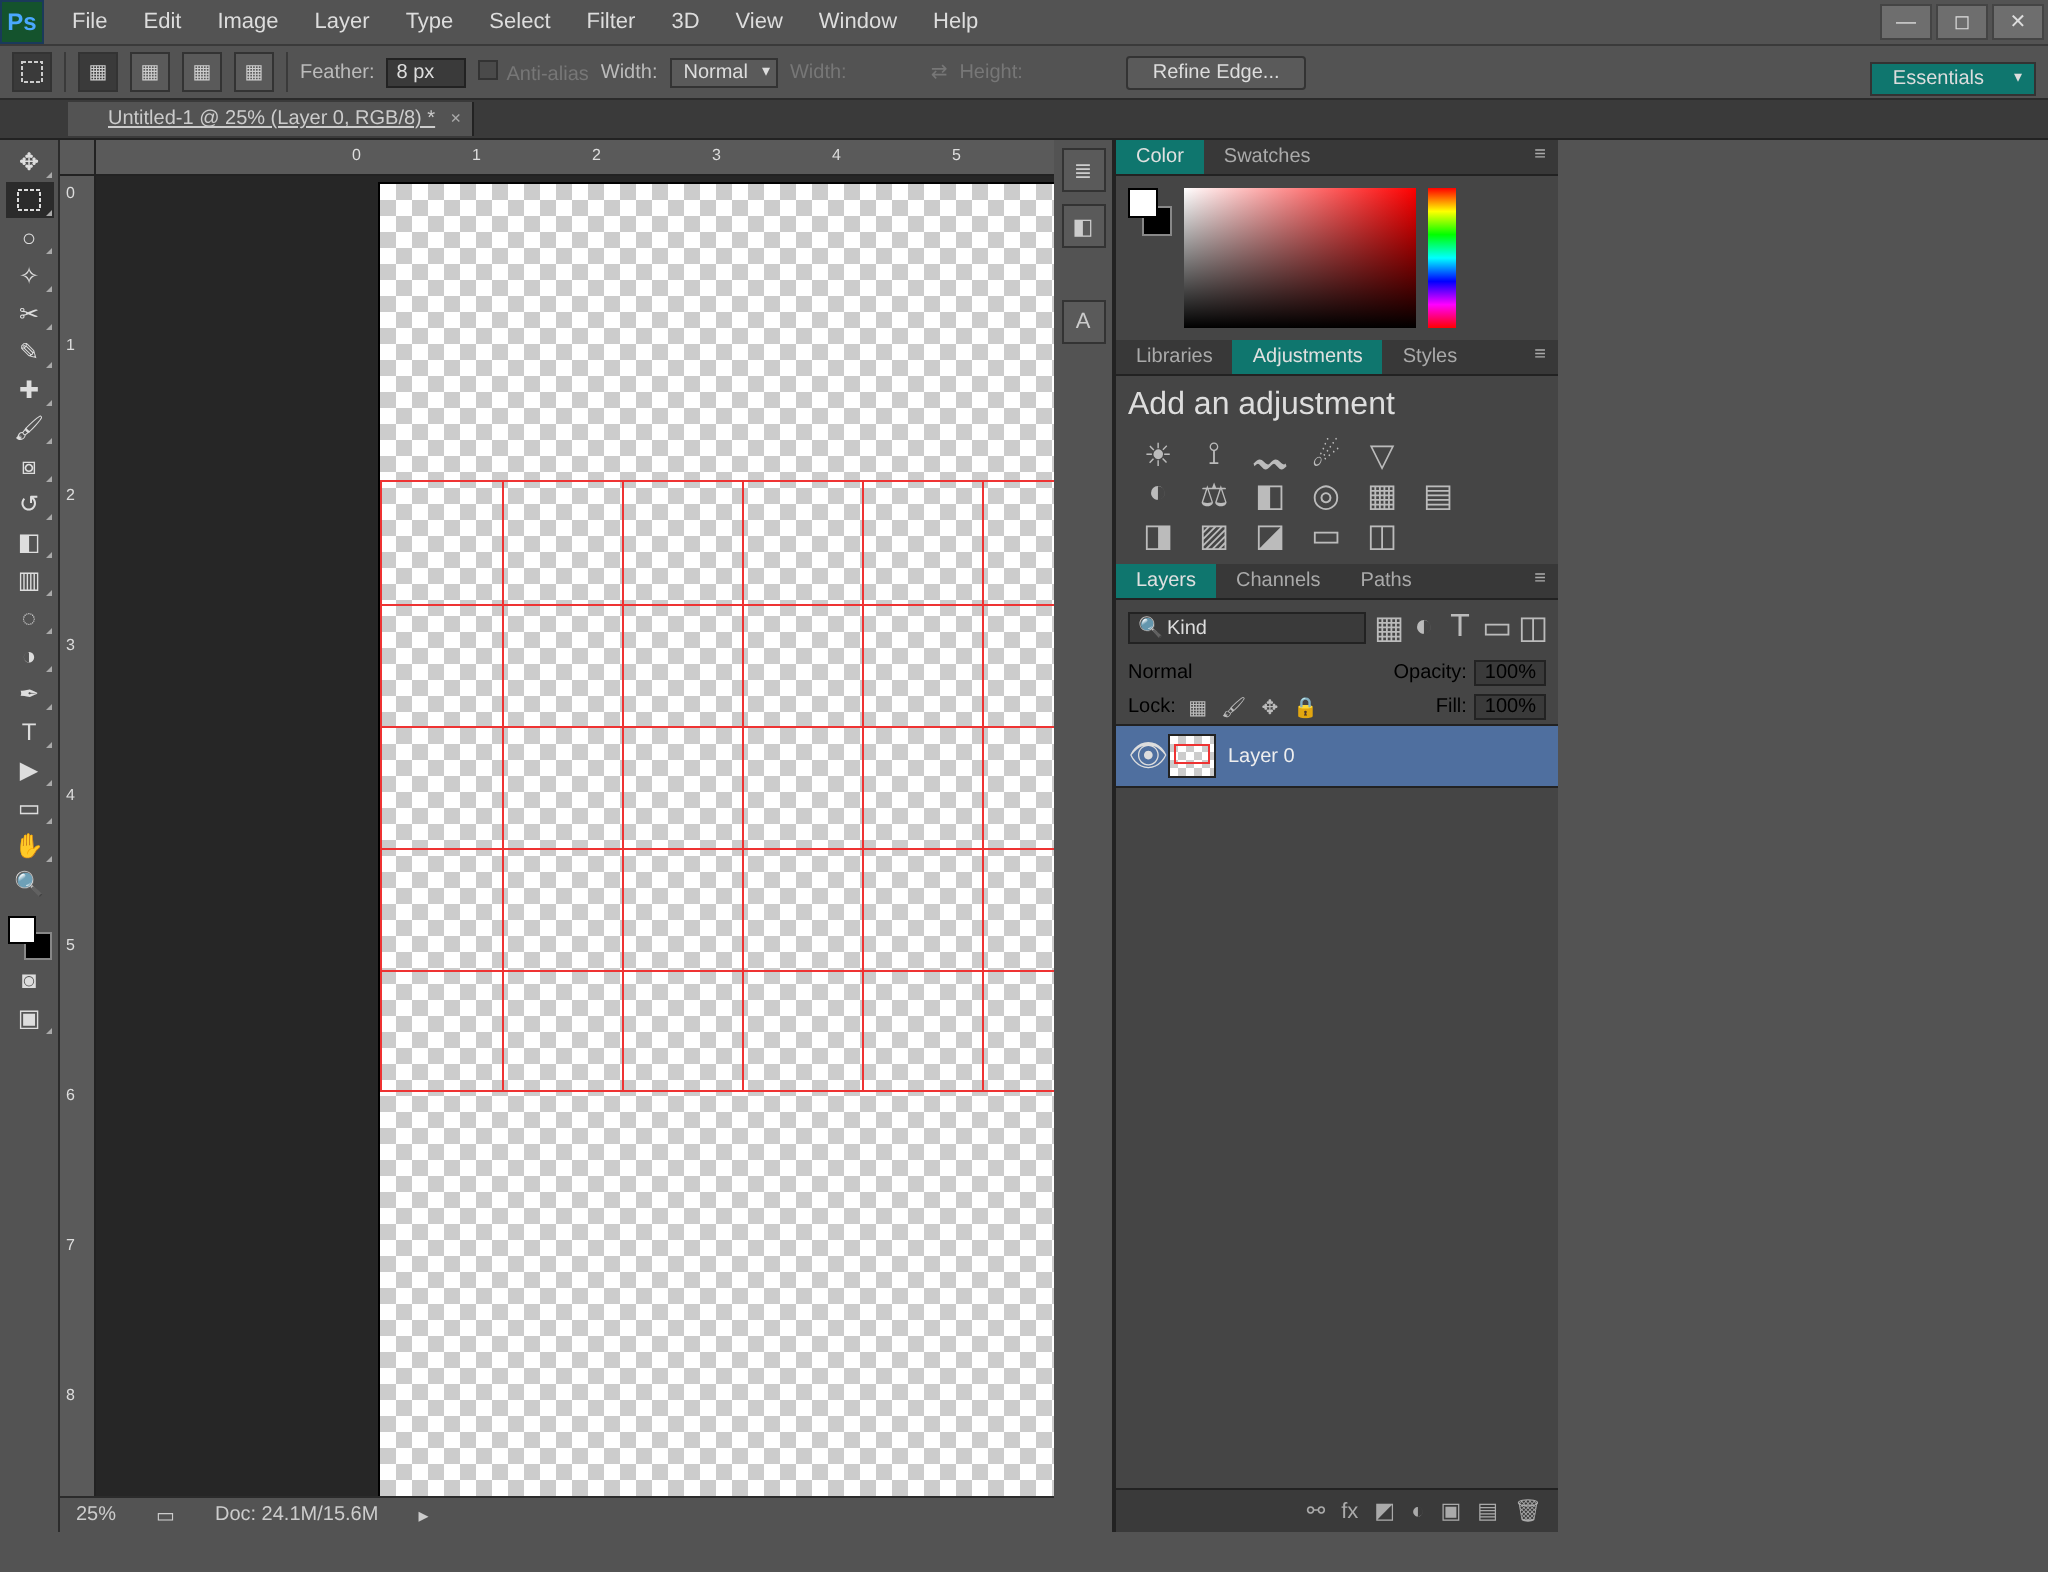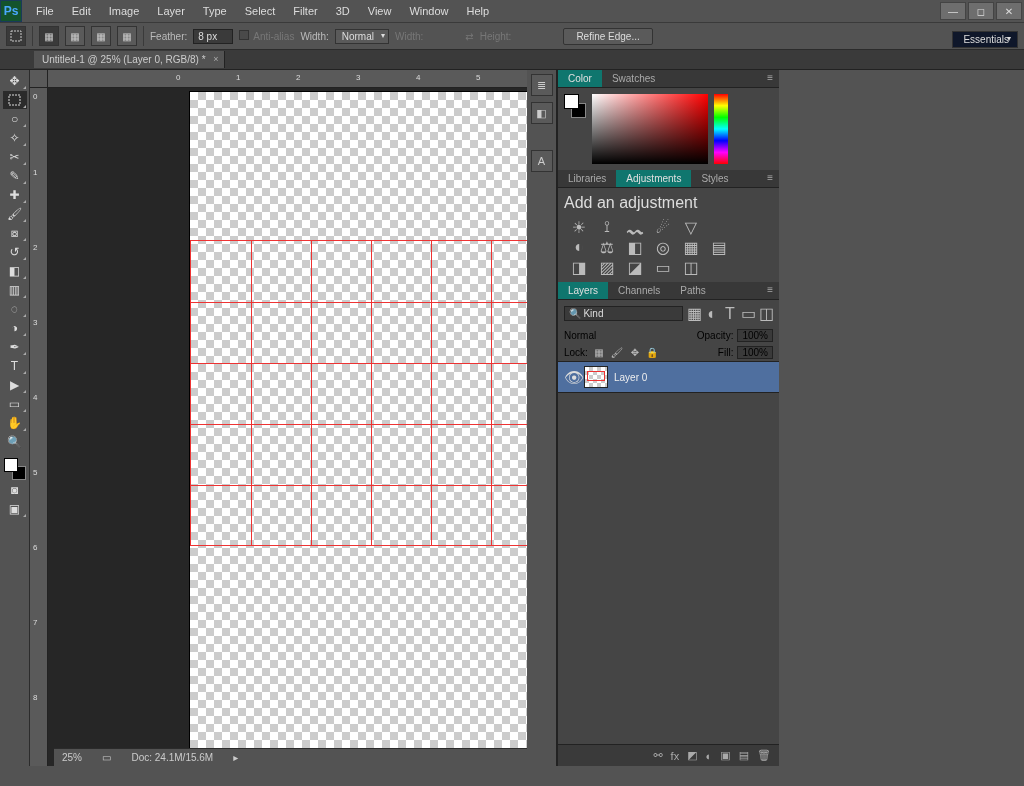--- a/index.html
+++ b/index.html
@@ -21,21 +21,21 @@
 .opt-label { color: #bbb; }
 .opt-input { background: #3a3a3a; border: 1px solid #222; color: #ddd; font-size: 10px; padding: 1px 4px; width: 40px; }
 .opt-drop { background: #5a5a5a; border: 1px solid #333; color: #ddd; font-size: 10px; padding: 1px 14px 1px 6px; position: relative; }
 .opt-drop::after { content: "▾"; position: absolute; right: 3px; top: 1px; font-size: 8px; }
 .opt-check { width: 10px; height: 10px; border: 1px solid #333; background: #4a4a4a; display: inline-block; margin-right: 4px; }
 .opt-btn { background: #5a5a5a; border: 1px solid #333; padding: 2px 12px; color: #ddd; font-size: 10px; border-radius: 2px; }
 .disabled { color: #777 !important; }
 
 
 .doc-tabs { height: 20px; background: #3a3a3a; border-bottom: 1px solid #222; display: flex; align-items: center; padding-left: 34px; }
-.doc-tab { background: #535353; color: #ccc; font-size: 10px; padding: 3px 18px 3px 8px; position: relative; border-right: 1px solid #222; }
+.doc-tab { background: #535353; color: #ccc; font-size: 10px; padding: 3px 18px 3px 20px; position: relative; border-right: 1px solid #222; text-decoration: underline; }
 .doc-tab .close-x { position: absolute; right: 5px; top: 3px; font-size: 9px; color: #aaa; }
 
 
 .main-row { display: flex; height: calc(100% - 70px - 20px); }
 
 
 .toolbox { width: 30px; background: #535353; border-right: 1px solid #2b2b2b; display: flex; flex-direction: column; align-items: center; padding-top: 2px; gap: 1px; }
 .tool { width: 24px; height: 18px; display: flex; align-items: center; justify-content: center; color: #ddd; font-size: 12px; cursor: default; position: relative; }
 .tool.sel { background: #2b2b2b; }
 .tool .corner { position: absolute; right: 1px; bottom: 1px; width: 0; height: 0; border-left: 3px solid transparent; border-bottom: 3px solid #aaa; }
@@ -61,21 +61,21 @@
   background-position: 0 0, 8px 8px;
   box-shadow: 0 0 0 1px #000;
 }
 
 .red-grid { position: absolute; border: 1px solid #e33; }
 .red-grid .h, .red-grid .v { position: absolute; background: #e33; }
 .red-grid .h { left: 0; right: 0; height: 1px; }
 .red-grid .v { top: 0; bottom: 0; width: 1px; }
 
 
-.statusbar { position: absolute; left: 0; right: 0; bottom: 0; height: 18px; background: #535353; border-top: 1px solid #2b2b2b; display: flex; align-items: center; color: #ccc; font-size: 10px; padding: 0 8px; gap: 20px; margin-left: 24px; }
+.statusbar { position: absolute; left: 0; right: 0; bottom: 0; height: 18px; background: #535353; border-top: 1px solid #2b2b2b; display: flex; align-items: center; color: #ccc; font-size: 10px; padding: 0 8px; gap: 20px; }
 
 
 .right-col { width: 222px; background: #454545; border-left: 1px solid #222; display: flex; flex-direction: column; }
 .dock-strip { width: 30px; background: #535353; border-right: 1px solid #222; display: flex; flex-direction: column; align-items: center; padding-top: 4px; gap: 6px; }
 .right-wrap { display: flex; flex: 1; min-height: 0; }
 .dock-icon { width: 22px; height: 22px; border: 1px solid #333; background: #5a5a5a; display: flex; align-items: center; justify-content: center; color: #ccc; font-size: 11px; }
 .panel-tabs { display: flex; background: #383838; border-bottom: 1px solid #222; }
 .panel-tab { color: #aaa; font-size: 10px; padding: 3px 10px; }
 .panel-tab.active { background: #0f766e; color: #e0e0e0; }
 .panel-menu { margin-left: auto; color: #aaa; padding: 2px 6px; font-size: 10px; }
@@ -110,21 +110,21 @@
   border: 1px solid #222; position: relative;
 }
 .layer-thumb::after { content: ""; position: absolute; inset: 4px 2px 6px 2px; border: 1px solid #e33; }
 .layer-name { color: #eee; font-size: 10px; }
 .layer-filler { flex: 1; background: #454545; }
 
 .layer-bottom { height: 22px; background: #3a3a3a; border-top: 1px solid #222; display: flex; align-items: center; justify-content: flex-end; gap: 8px; padding: 0 8px; color: #aaa; font-size: 11px; }
 
 
 .ws-switch-bar { position: absolute; right: 6px; top: 31px; }
-.ws-switch { background: #0f172a; border: 1px solid #333; color: #ddd; font-size: 10px; padding: 2px 8px 2px 10px; position: relative; }
+.ws-switch { background: #0f766e; border: 1px solid #333; color: #ddd; font-size: 10px; padding: 2px 25px 2px 10px; position: relative; }
 .ws-switch::after { content: "▾"; position: absolute; right: 6px; top: 2px; font-size: 8px; }
 
 svg { display: block; }
 </style>
 </head>
 <body>
 
 <div class="titlebar">
   <div class="ps-logo">Ps</div>
   <div class="menubar">

